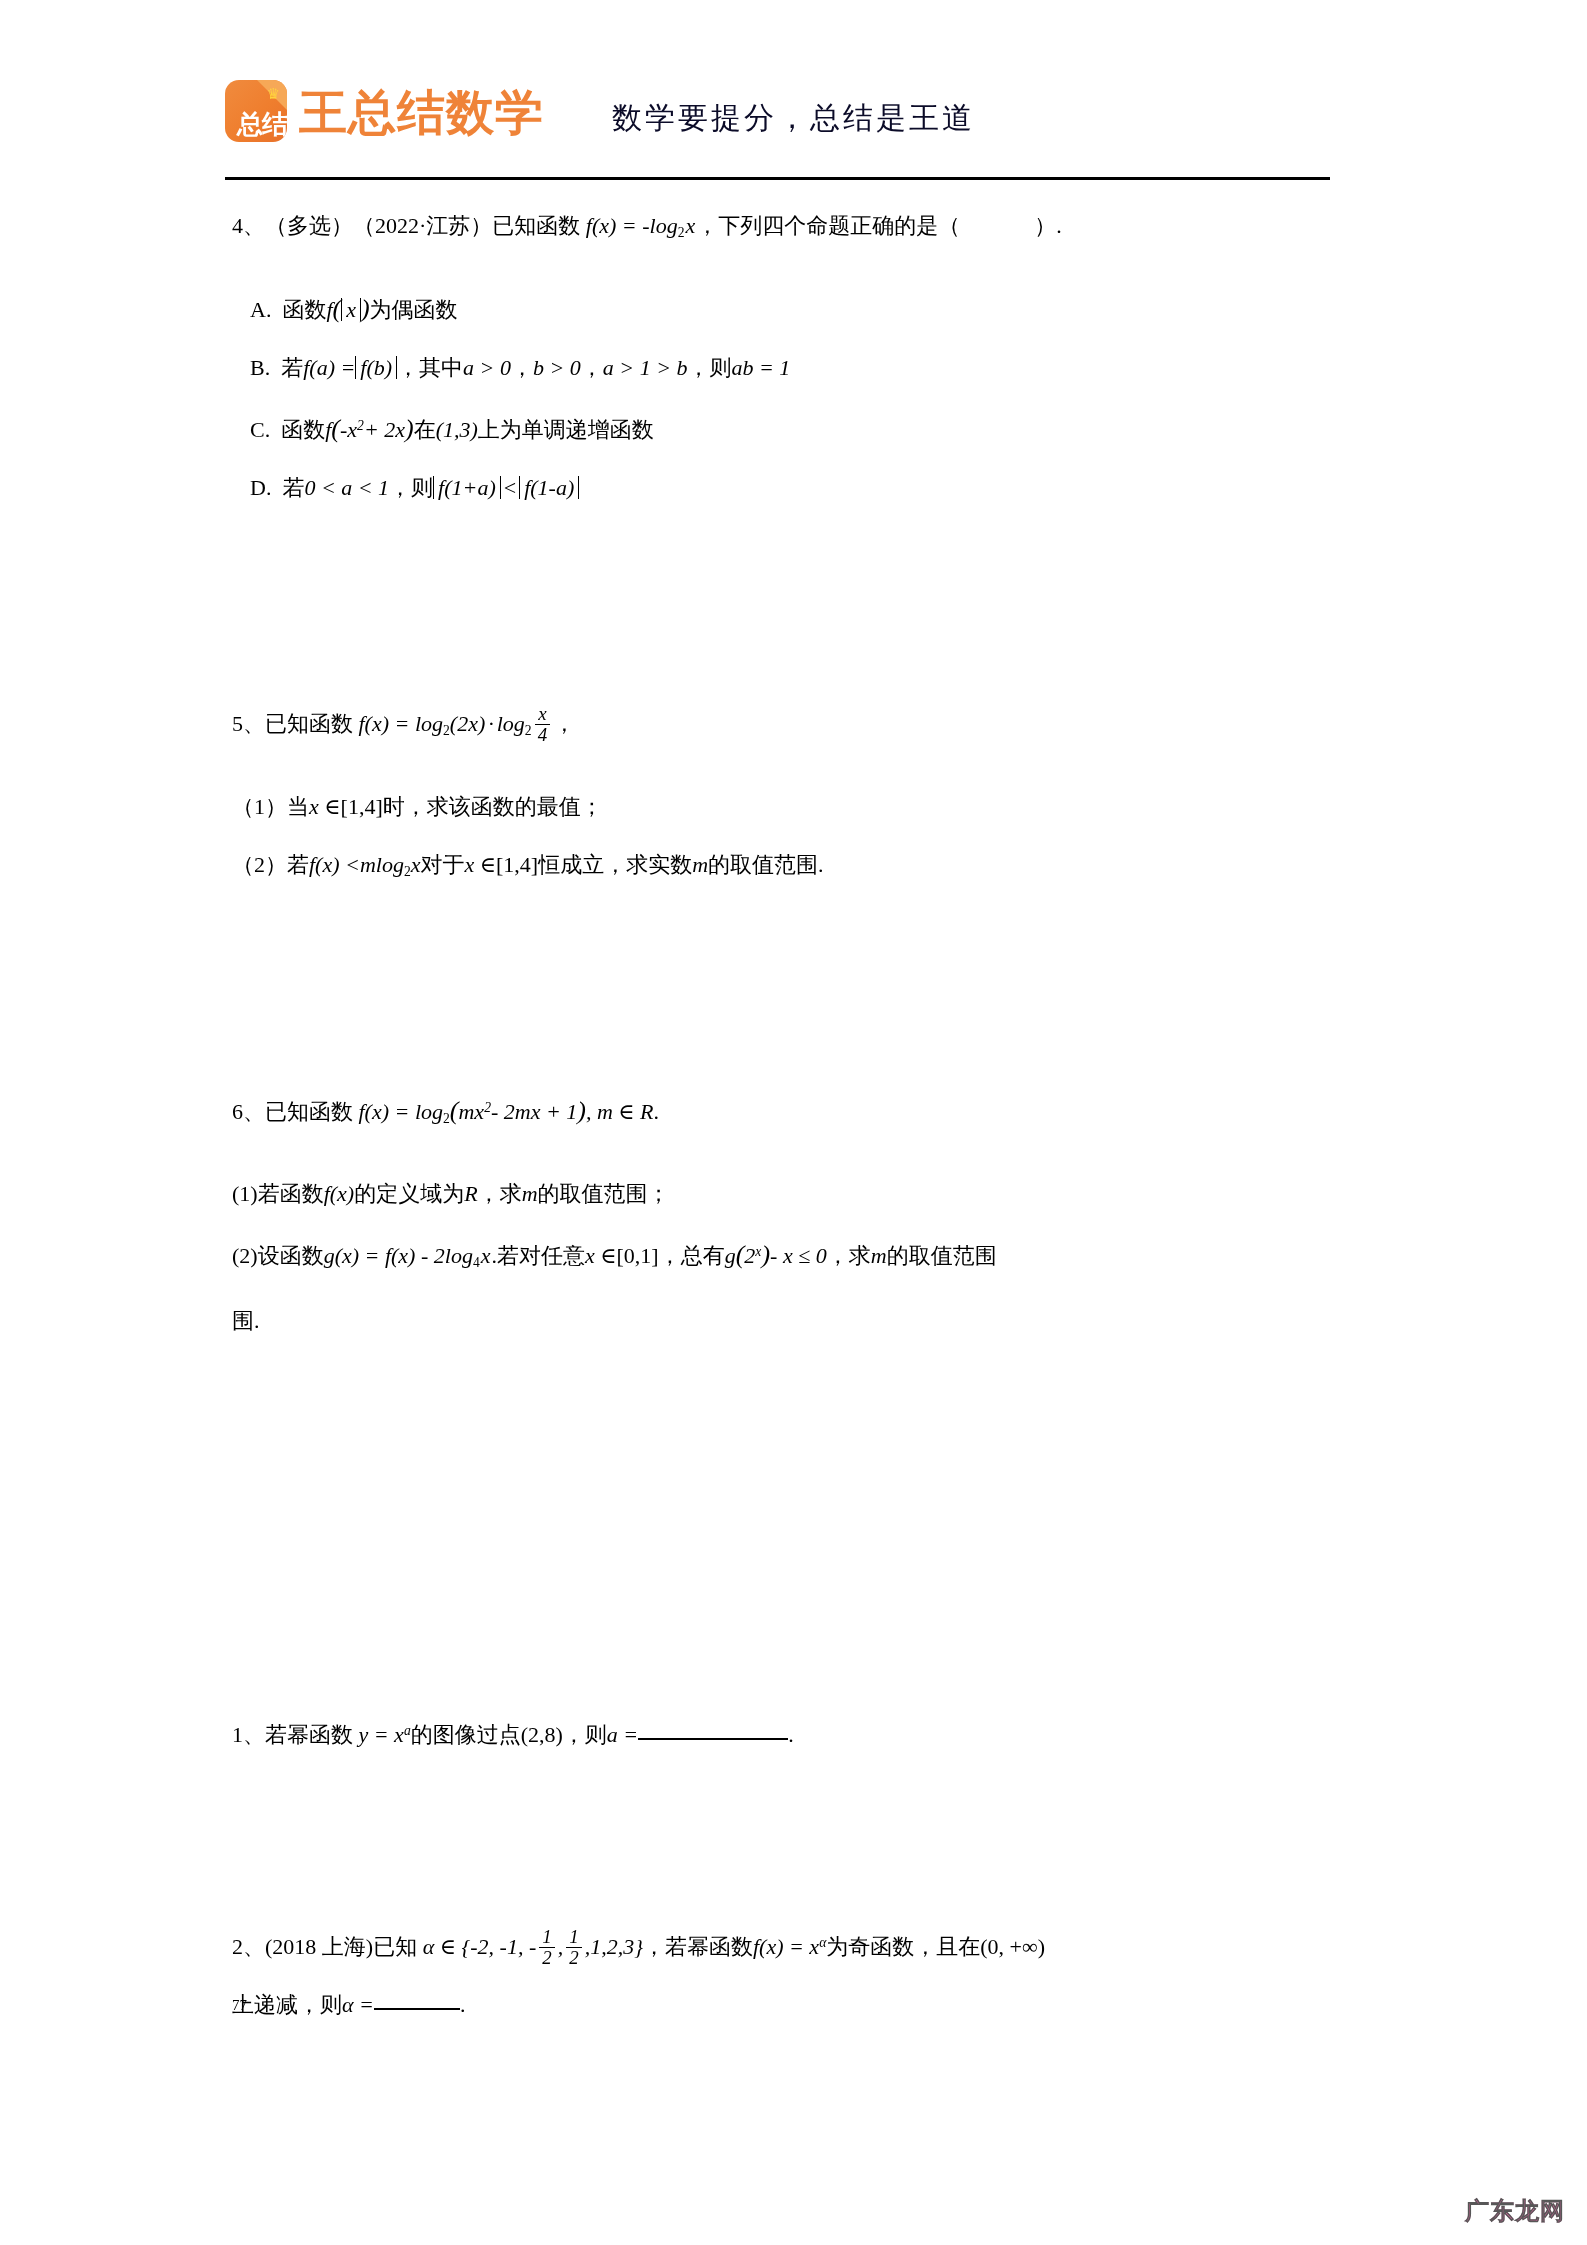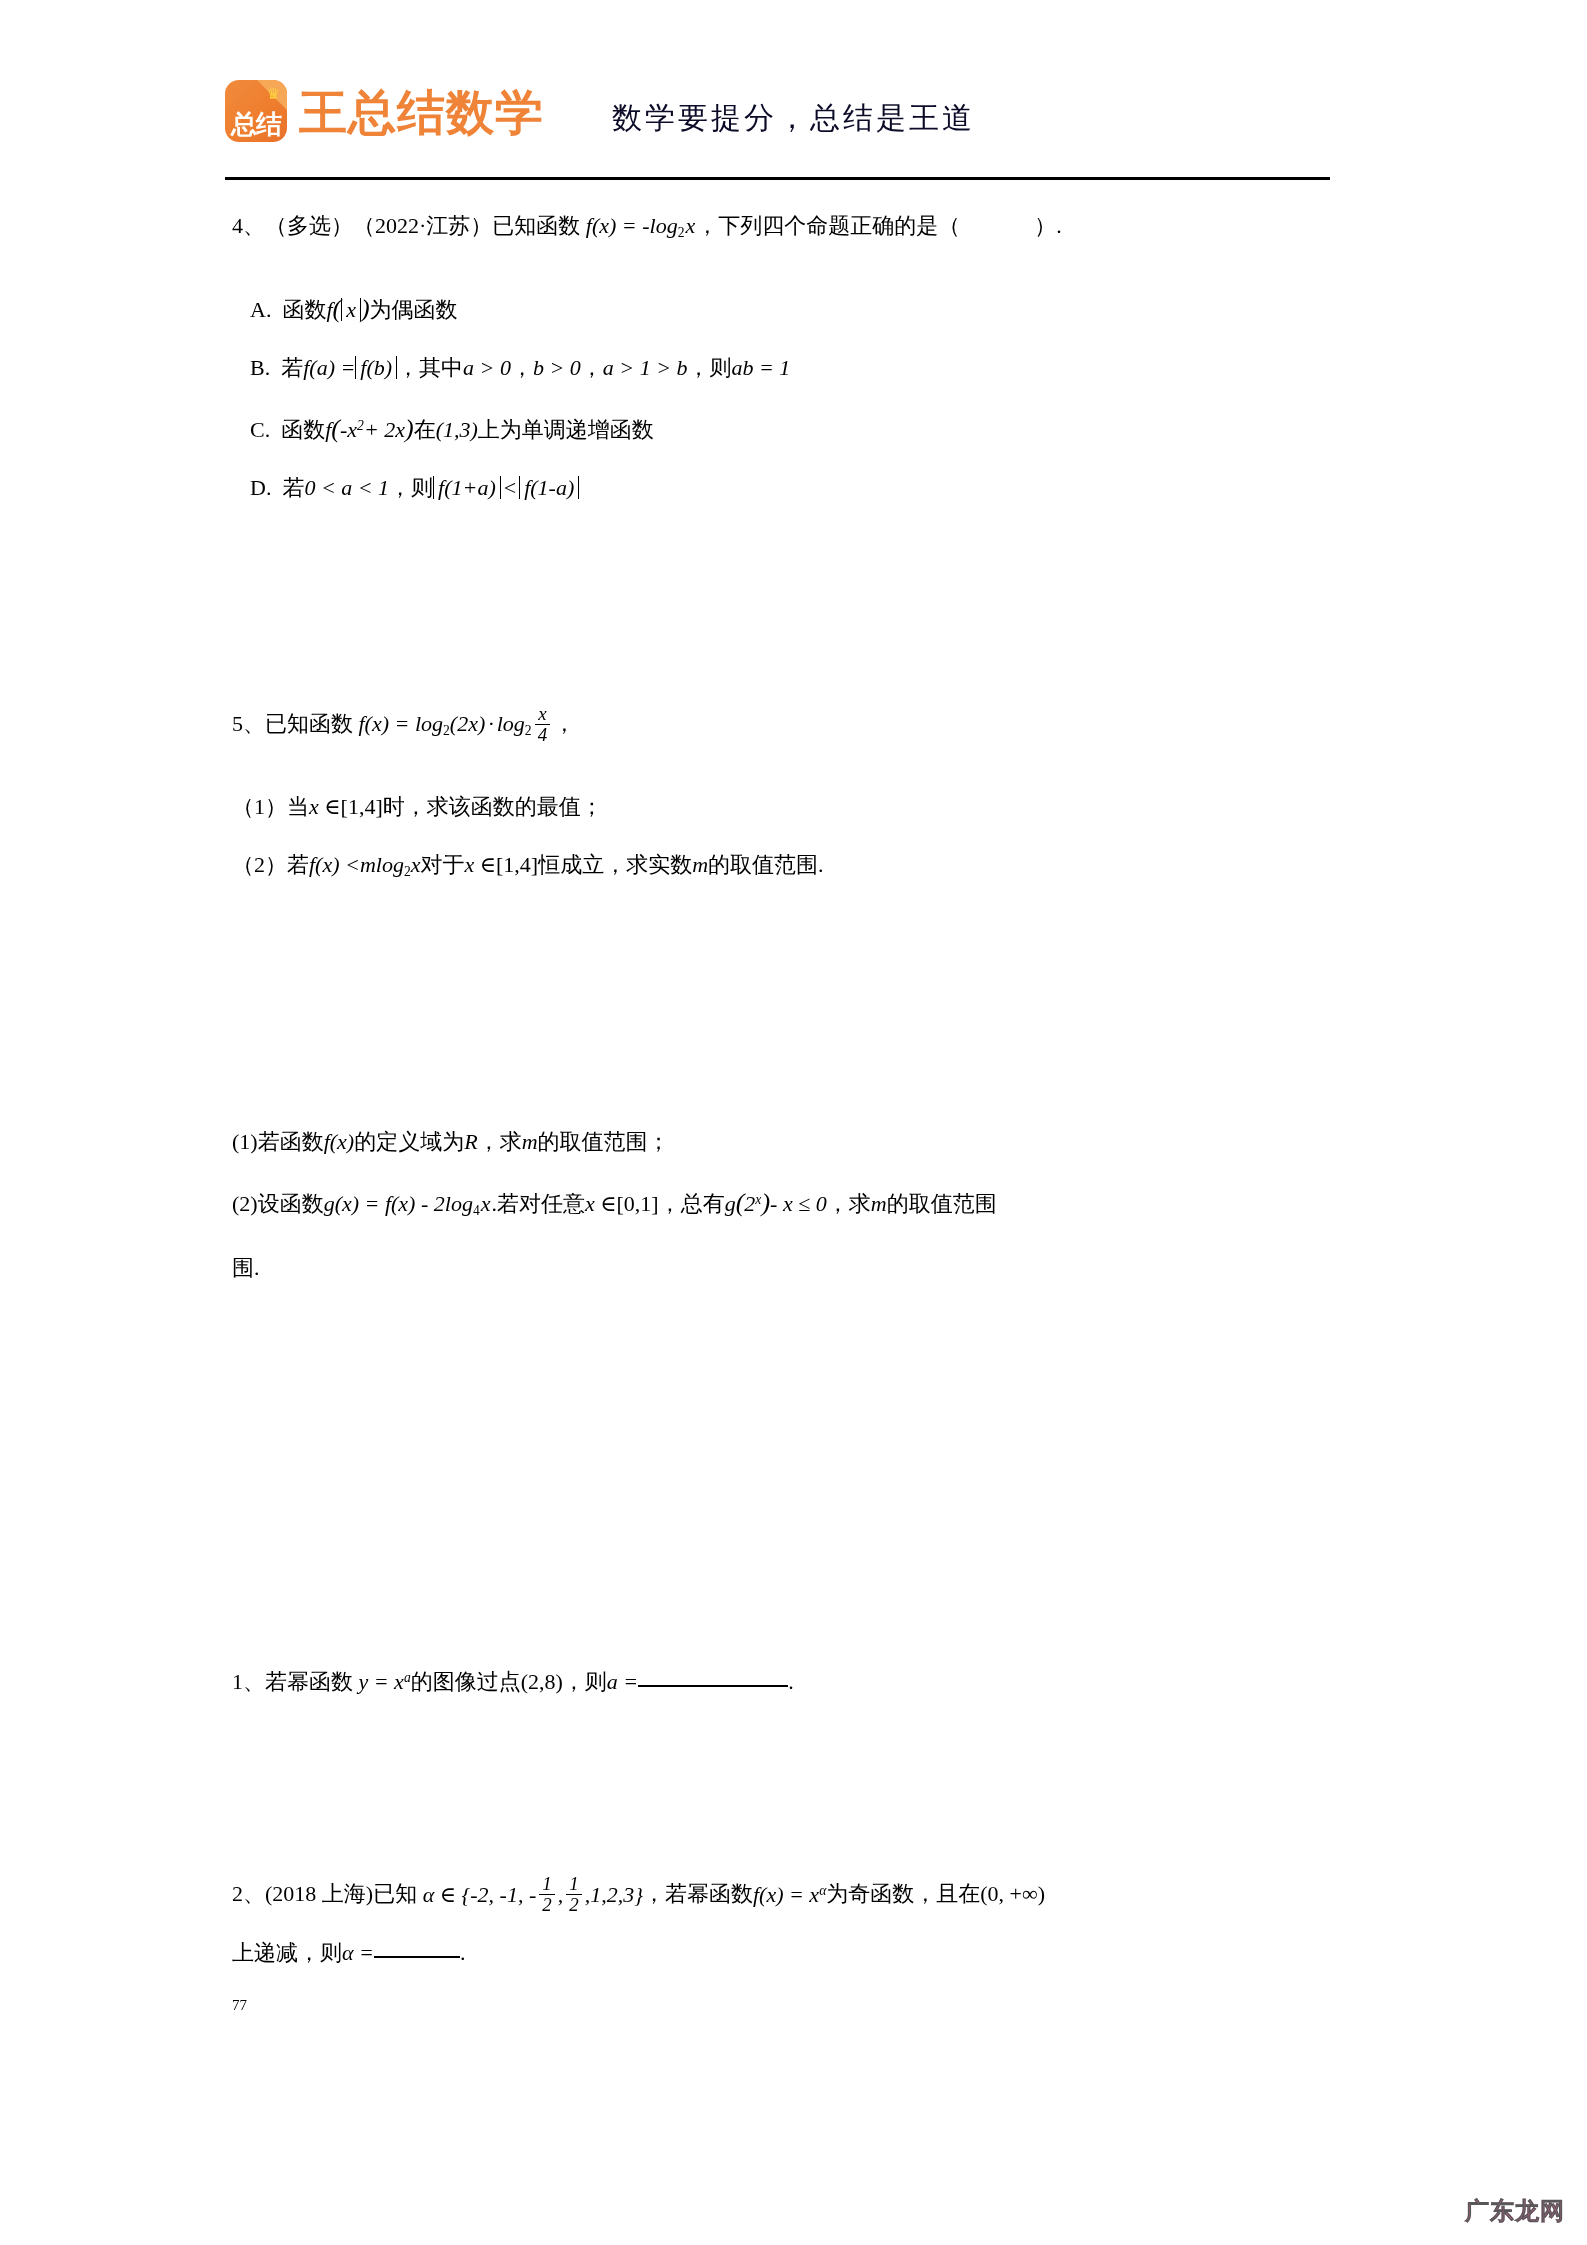--- a/index.html
+++ b/index.html
@@ -55,21 +55,21 @@
   .logo-mark .crown {
     position: absolute;
     right: 7px; top: 7px;
     font-size: 15px;
     line-height: 1;
     color: #ffd33d;
   }
   .logo-mark .mark-text {
     position: absolute;
     left: 0; right: 0; bottom: 5px;
-    text-align: center;
+    text-align: right;
     font-family: "DejaVu Sans", sans-serif;
     font-weight: bold;
     font-size: 26px;
     line-height: 1;
     color: #ffffff;
     letter-spacing: -1px;
   }
   .logo-word {
     margin-left: 12px;
     margin-top: 14px;
@@ -259,20 +259,24 @@
 
     <div class="gap-xs"></div>
 
     <div class="q-line">
       <span>（2）</span><span>若</span><span class="mi">f(x) &lt;</span><span class="mi"><span>mlog</span><sub>2</sub><span>x</span></span><span>对于</span><span class="mi">x ∈</span><span class="mn">[1,4]</span><span>恒成立，求实数</span><span class="mi">m</span><span>的取值范围.</span>
     </div>
 
     <div class="gap-xl"></div>
     <div class="gap-m"></div>
 
+    <div class="q-line">
+      <span>6、</span><span>已知函数</span>
+      <span class="mi"><span>f(x) = log</span><sub>2</sub><span class="paren-big">(</span><span>mx</span><sup>2</sup><span>- 2mx + 1</span><span class="paren-big">)</span><span>, m ∈ R</span></span><span>.</span>
+    </div>
 
     <div class="gap-s"></div>
 
     <div class="q-line">
       <span>(1)</span><span>若函数</span><span class="mi">f(x)</span><span>的定义域为</span><span class="mi">R</span><span>，求</span><span class="mi">m</span><span>的取值范围；</span>
     </div>
 
     <div class="gap-xs"></div>
 
     <div class="q-line">

